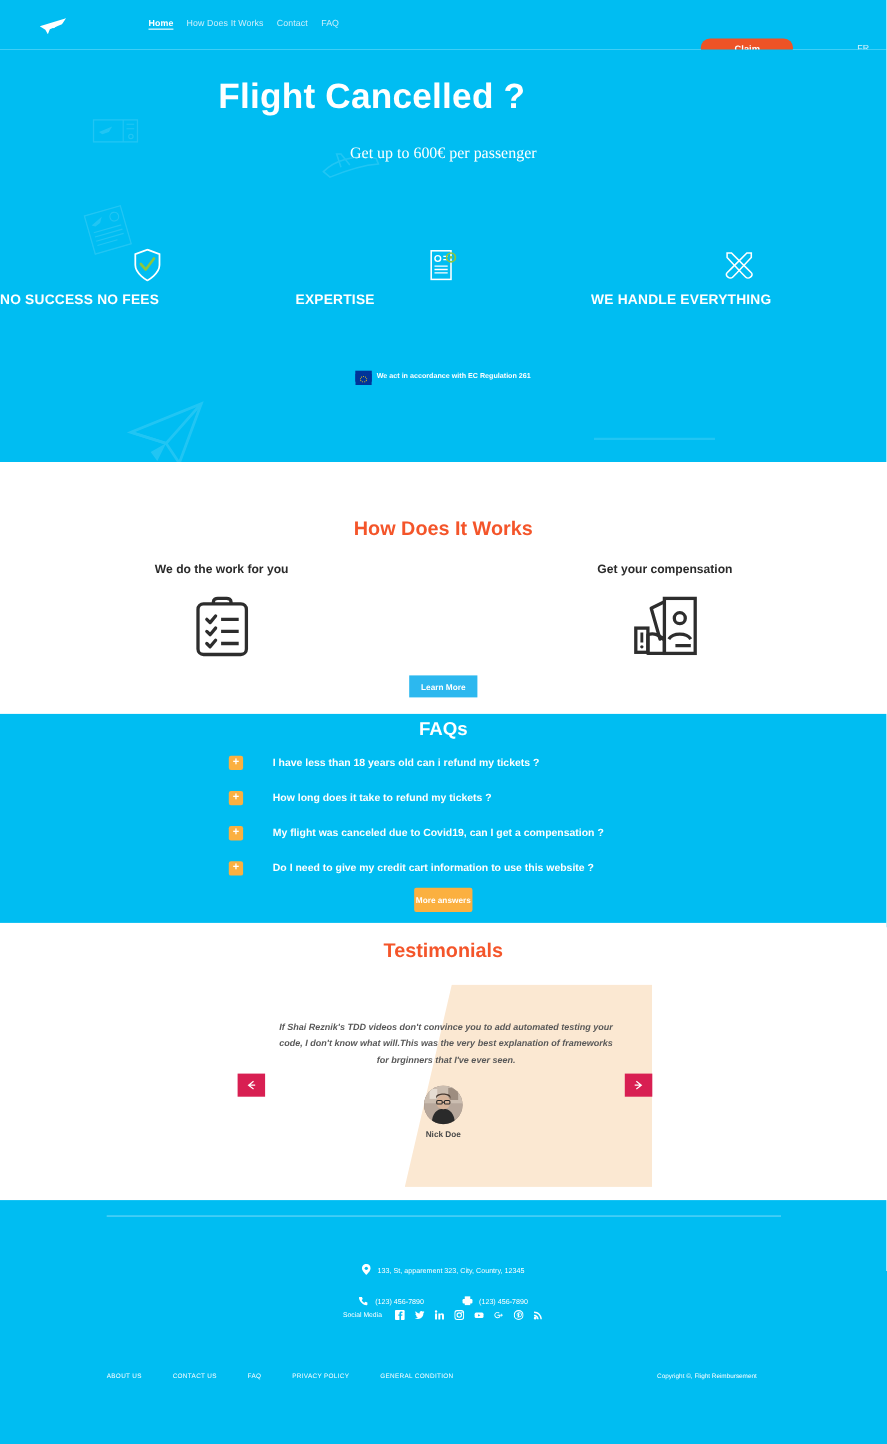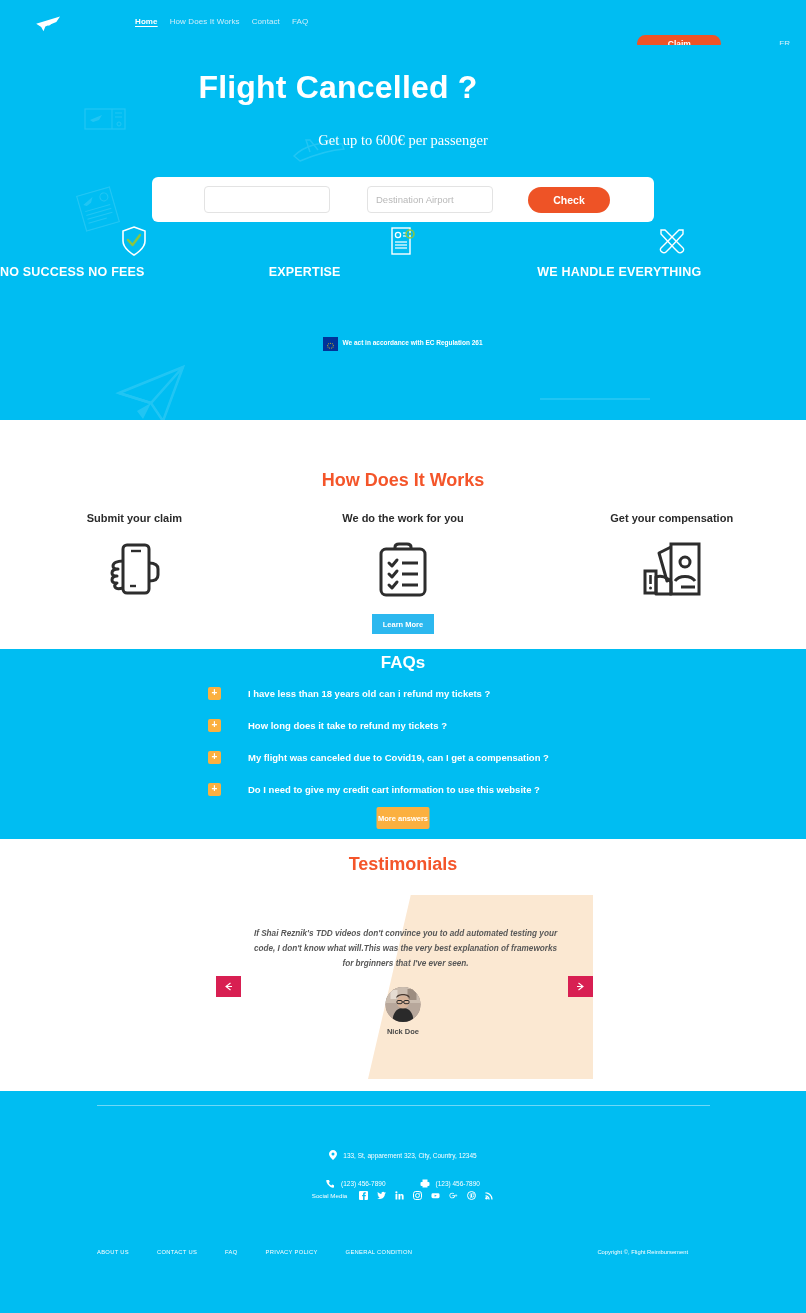--- a/index.html
+++ b/index.html
@@ -228,27 +228,20 @@
       <path d="M4 30 L36 40 L68 4" fill="none" stroke="#fff" stroke-width="2.5"></path>
       <path d="M22 48 L36 40 L28 56 Z" fill="#fff"></path>
     </svg>
     <svg class="deco" style="left:540px; top:340px;" width="110" height="28" viewBox="0 0 110 28">
       <line x1="0" y1="14" x2="110" y2="14" stroke="#fff" stroke-width="2"></line>
     </svg>
 
     <div class="hero-title">Flight Cancelled ?</div>
     <div class="hero-sub">Get up to 600€ per passenger</div>
 
-    <div class="searchbar">
-      <div class="sfield dep" title="Departure Airport"></div>
-      <div class="sfield des" title="Destination Airport">
-        <span>Destination Airport</span>
-      </div>
-      <button class="btn-check">Check</button>
-    </div>
 
     <div class="features">
       <div class="feature">
         <div class="ficon">
           <svg width="26" height="30" viewBox="0 0 26 30">
             <path d="M13 1 L24 5 V15 C24 23, 13 29, 13 29 C13 29, 2 23, 2 15 V5 Z" fill="none" stroke="#ffffff" stroke-width="1.6"></path>
             <path d="M7 14 L11.5 19 L19 9" fill="none" stroke="#8cc63f" stroke-width="2.4" stroke-linecap="round" stroke-linejoin="round"></path>
           </svg>
         </div>
         <div class="flabel">NO SUCCESS NO FEES</div>
@@ -302,32 +295,20 @@
 
     <svg class="wave" viewBox="0 0 806 60" preserveAspectRatio="none">
       <path d="M0,8 C140,42 320,48 500,36 C640,27 740,18 806,10 L806,60 L0,60 Z" fill="#ffffff"></path>
       <path d="M0,4 C140,38 320,44 500,32 C640,23 740,14 806,6 L806,16 C740,24 640,33 500,42 C320,54 140,48 0,14 Z" fill="#f8b963"></path>
     </svg>
   </div>
 
   <div class="how">
     <div class="how-title">How Does It Works</div>
     <div class="steps">
-      <div class="step">
-        <div class="step-label">Submit your claim</div>
-        <div class="step-icon">
-          <svg width="62" height="58" viewBox="0 0 62 58">
-            <rect x="20" y="4" width="26" height="48" rx="4" fill="none" stroke="#2d2d2d" stroke-width="3"></rect>
-            <line x1="28" y1="10" x2="38" y2="10" stroke="#2d2d2d" stroke-width="2.4"></line>
-            <line x1="27" y1="45" x2="33" y2="45" stroke="#2d2d2d" stroke-width="2.4"></line>
-            <path d="M20 20 C14 20, 10 22, 10 25 C10 27, 12 28, 15 28 C12 28, 9 29, 9 32 C9 34, 11 35, 14 35 C11 35, 9 36, 9 39 C9 41, 11 42, 14 42 C12 43, 11 44, 12 46 C13 48, 16 48, 20 47" fill="none" stroke="#2d2d2d" stroke-width="3" stroke-linejoin="round"></path>
-            <path d="M46 22 C52 22, 55 24, 55 28 L55 34 C55 38, 52 40, 46 40" fill="none" stroke="#2d2d2d" stroke-width="3"></path>
-          </svg>
-        </div>
-      </div>
       <div class="step">
         <div class="step-label">We do the work for you</div>
         <div class="step-icon">
           <svg width="52" height="58" viewBox="0 0 52 58">
             <rect x="4" y="8" width="44" height="46" rx="5" fill="none" stroke="#2d2d2d" stroke-width="3"></rect>
             <path d="M18 8 L18 6 C18 4, 20 3, 22 3 L30 3 C32 3, 34 4, 34 6 L34 8" fill="none" stroke="#2d2d2d" stroke-width="3"></path>
             <path d="M12 22 L15 25 L20 19" fill="none" stroke="#2d2d2d" stroke-width="3" stroke-linecap="round" stroke-linejoin="round"></path>
             <path d="M12 33 L15 36 L20 30" fill="none" stroke="#2d2d2d" stroke-width="3" stroke-linecap="round" stroke-linejoin="round"></path>
             <path d="M12 44 L15 47 L20 41" fill="none" stroke="#2d2d2d" stroke-width="3" stroke-linecap="round" stroke-linejoin="round"></path>
             <line x1="25" y1="22" x2="41" y2="22" stroke="#2d2d2d" stroke-width="3"></line>

